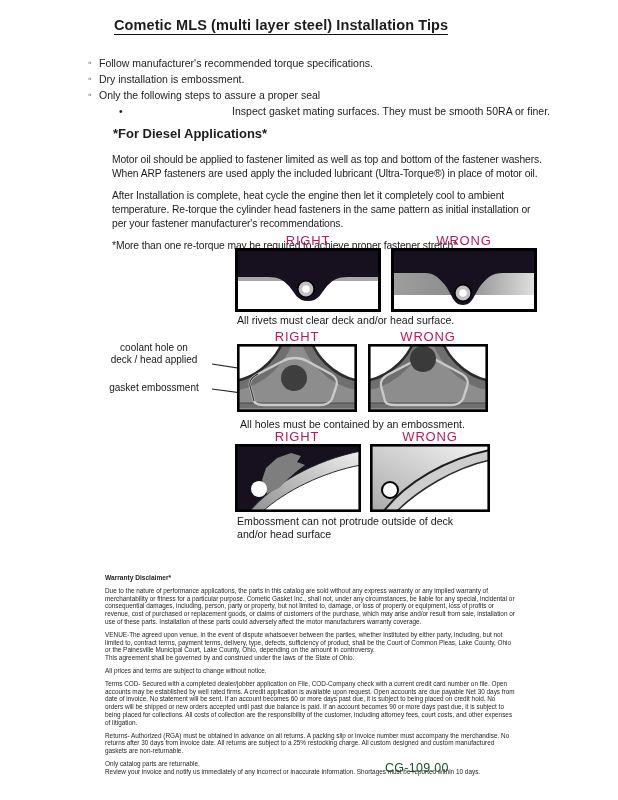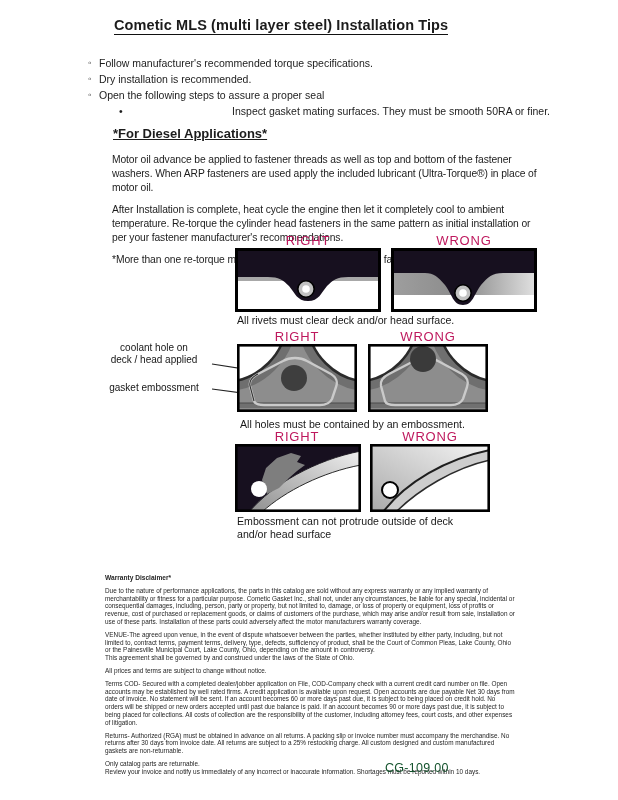--- a/index.html
+++ b/index.html
@@ -7,21 +7,21 @@
         font-family:"Liberation Sans",sans-serif;color:#1c1c1c;}
   
   .topblock{position:absolute;left:88px;top:16px;width:462px;}
   .title{display:inline-block;margin-left:26px;font-size:14.5px;font-weight:bold;
          border-bottom:1.6px solid #111;padding-bottom:1px;letter-spacing:.1px;}
   .bullets{margin-top:20px;font-size:10.5px;line-height:16px;}
   .bullet{position:relative;padding-left:11px;}
   .bullet::before{content:"◦";position:absolute;left:0;top:0;font-size:10px;}
   .sub{margin-left:31px;text-align:right;}
   .sub::before{content:"•";font-size:10.5px;}
-  .diesel-h{margin:7px 0 12px 25px;font-size:13px;font-weight:bold;text-decoration:underline;}
+  .diesel-h{margin:7px 0 12px 25px;font-size:13px;font-weight:bold;}
   .para{margin:8px 0 0 24px;width:432px;font-size:10.3px;line-height:14px;letter-spacing:-.1px;}
   
   .fig-label{position:absolute;width:90px;text-align:center;font-size:13px;letter-spacing:.8px;color:#be185d;}
   .panel{position:absolute;}
   .panel svg{display:block;width:100%;height:100%;}
   .caption{position:absolute;font-size:10.6px;color:#181818;}
   .anno{position:absolute;left:96px;width:116px;text-align:center;font-size:10px;line-height:11.5px;color:#161616;}
   .ptr{position:absolute;left:205px;top:338px;width:170px;height:70px;pointer-events:none;}
   
   .disc{position:absolute;left:105px;top:574px;width:410px;font-size:6.4px;line-height:7.8px;color:#262626;}
@@ -33,27 +33,27 @@
 </style>
 </head>
 <body>
 
 <div class="page">
 
   <div class="topblock">
     <div class="title">Cometic MLS (multi layer steel) Installation Tips</div>
     <div class="bullets">
       <div class="bullet">Follow manufacturer's recommended torque specifications.</div>
-      <div class="bullet">Dry installation is recommended.</div>
-      <div class="bullet">Open the following steps to assure a proper seal</div>
+      <div class="bullet">Dry installation is embossment.</div>
+      <div class="bullet">Only the following steps to assure a proper seal</div>
       <div class="bullet sub">Inspect gasket mating surfaces.  They must be smooth 50RA or finer.</div>
     </div>
     <div>
       <div class="diesel-h">*For Diesel Applications*</div>
-      <div class="para">Motor oil advance be applied to fastener threads as well as top and bottom of the fastener washers. When ARP fasteners are used apply the included lubricant (Ultra-Torque®) in place of motor oil.</div>
+      <div class="para">Motor oil should be applied to fastener limited as well as top and bottom of the fastener washers. When ARP fasteners are used apply the included lubricant (Ultra-Torque®) in place of motor oil.</div>
       <div class="para">After Installation is complete, heat cycle the engine then let it completely cool to ambient temperature. Re-torque the cylinder head fasteners in the same pattern as initial installation or per your fastener manufacturer's recommendations.</div>
       <div class="para">*More than one re-torque may be required to achieve proper fastener stretch*</div>
     </div>
   </div>
 
   <div class="fig-label" style="left:263px;top:233px">RIGHT</div>
   <div class="fig-label" style="left:419px;top:233px">WRONG</div>
 
   <div class="panel" style="left:235px;top:248px;width:146px;height:64px">
     <svg viewBox="0 0 146 64">

